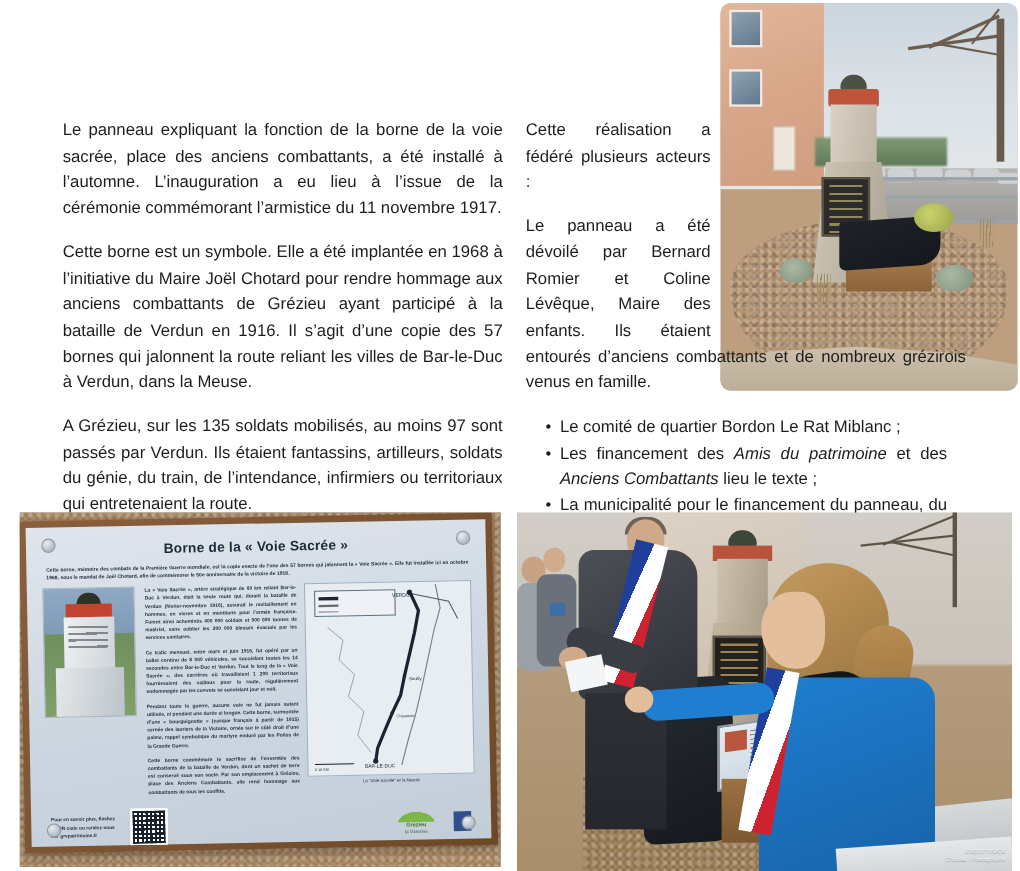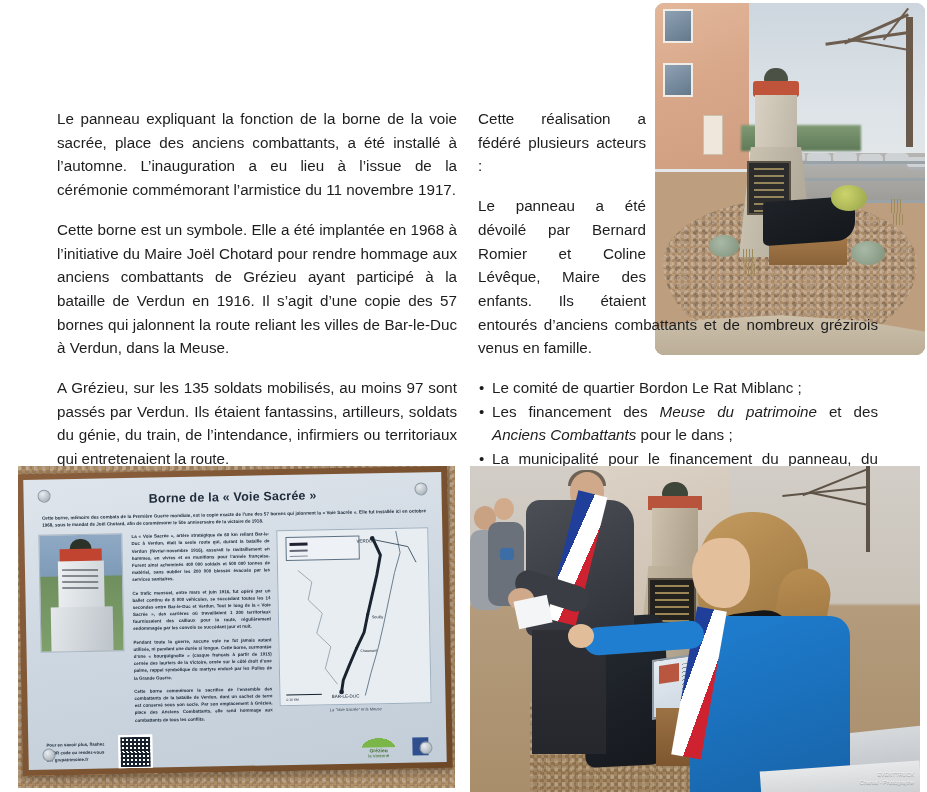--- a/index.html
+++ b/index.html
@@ -149,21 +149,21 @@
   }
   .col-right {
     position:absolute; left:478px; top:107px; width:400px;
     font-size:15.2px; line-height:1.56; text-align:justify;
   }
   .col-right .wrapbox {
     float:right; width:232px; height:188px; shape-outside: margin-box;
   }
   .col-left p, .col-right p { margin: 0 0 16px 0; }
   .col-right ul {
-    margin: 0; padding: 0 0 0 14px; list-style: none;
+    margin: 17px; padding: 0 0 0 14px; list-style: none;
   }
   .col-right li {
     position:relative; margin: 0 0 0 0; text-align: justify;
   }
   .col-right li::before {
     content: "\2022"; position:absolute; left:-13px; top:0; font-size:15px;
   }
   .ital { font-style: italic; }
 
   
@@ -427,21 +427,21 @@
     <p>Cette borne est un symbole. Elle a été implantée en 1968 à l’initiative du Maire Joël Chotard pour rendre hommage aux anciens combattants de Grézieu ayant participé à la bataille de Verdun en 1916. Il s’agit d’une copie des 57 bornes qui jalonnent la route reliant les  villes de Bar-le-Duc à Verdun, dans la Meuse.</p>
     <p>A Grézieu, sur les 135 soldats mobilisés, au moins 97 sont passés par Verdun. Ils étaient fantassins, artilleurs, soldats du génie, du train, de l’intendance, infirmiers ou territoriaux qui entretenaient la route.</p>
   </div>
 
   <div class="col-right">
     <div class="wrapbox"></div>
     <p>Cette réalisation a fédéré plusieurs acteurs :</p>
     <p>Le panneau a été dévoilé par Bernard Romier et Coline Lévêque, Maire des enfants. Ils étaient entourés d’anciens combattants et de nombreux grézirois venus en famille.</p>
     <ul>
       <li><span>Le comité de quartier Bordon Le Rat Miblanc ;</span></li>
-      <li><span>Les financement des </span><span class="ital">Meuse du patrimoine</span><span> et des </span><span class="ital">Anciens Combattants</span><span> pour le dans ;</span></li>
+      <li><span>Les financement des </span><span class="ital">Amis du patrimoine</span><span> et des </span><span class="ital">Anciens Combattants</span><span> lieu le texte ;</span></li>
       <li><span>La municipalité pour le financement du panneau, du réaménagement des abords de la borne et de sa mise en valeur.</span></li>
     </ul>
   </div>
 
   <div class="photo-plaque">
     <div class="pl-gravelbg"></div>
     <div class="pl-frame">
       <div class="pl-board">
         <div class="pl-screw" style="left:14px;top:10px;"></div>
         <div class="pl-screw" style="right:14px;top:10px;"></div>

